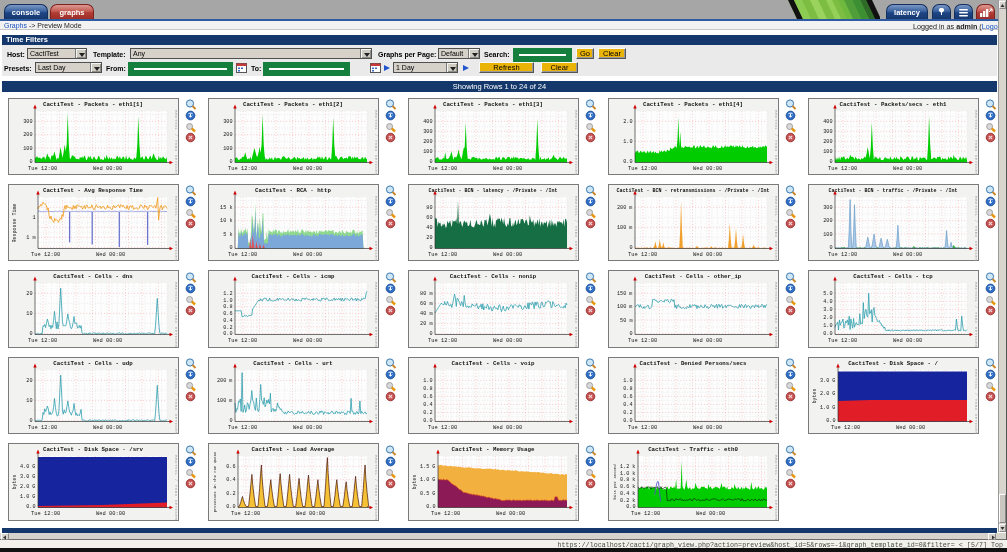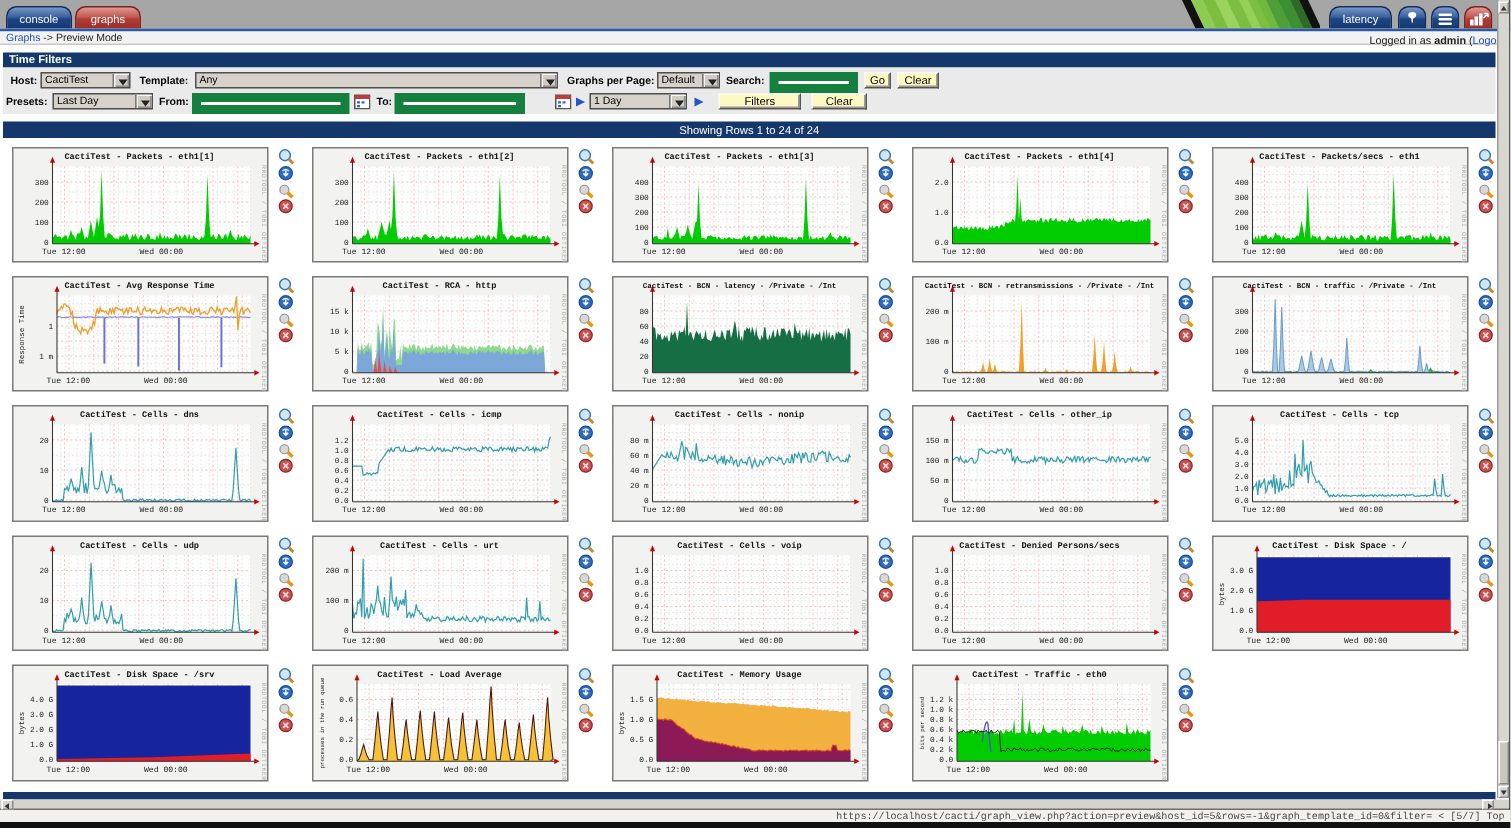--- a/index.html
+++ b/index.html
@@ -1,36 +1,36 @@
 <!DOCTYPE html>
 <html><head><meta charset="utf-8"><style>
 * { margin:0; padding:0; box-sizing:border-box; }
 body { width:1007px; height:552px; position:relative; overflow:hidden;
   font-family:"Liberation Sans", sans-serif; background:#fff; }
 .abs { position:absolute; }
 .cell { position:absolute; width:171px; height:77.5px; background:#f2f2f0;
   border:1px solid #7a7a7a; }
 .cell svg { display:block; margin:-1px 0 0 -1px; }
 .tab { position:absolute; top:4px; height:15px; border-radius:7px 7px 0 0;
-  color:#fff; font-weight:normal; font-size:7.5px; text-align:center; line-height:16px; }
+  color:#fff; font-weight:bold; font-size:7.5px; text-align:center; line-height:16px; }
 .btab { background:linear-gradient(#7b97c6 0%, #39629e 45%, #1d4586 55%, #16386e 100%);
   border:1px solid #132f5e; border-bottom:none; }
 .rtab { background:linear-gradient(#dd9a93 0%, #c45a52 45%, #b03c35 55%, #9e2e28 100%);
   border:1px solid #7e211c; border-bottom:none; }
 .lbl { font-weight:bold; font-size:7px; color:#000; position:absolute; }
 .fld { position:absolute; background:#fff; border:6px solid #15803d; font-size:7.5px;
   color:#000; padding:1px 2px; overflow:hidden; white-space:nowrap; }
 .dd  { position:absolute; background:#d6d2ca; border:1px solid #4f4f4f; font-size:7px;
   color:#000; }
 .dd .tx { position:absolute; left:2px; top:1px; white-space:nowrap; }
 .dd .btn { position:absolute; right:0; top:0; bottom:0; width:11px; background:#cfccc4;
   border-left:1px solid #7a7a7a; box-shadow:inset 1px 1px 0 #f5f5f2, inset -1px -1px 0 #8f8f8a; }
 .dd .btn:after { content:""; position:absolute; left:2.5px; top:4px;
   border:3px solid transparent; border-top:4px solid #222; }
-.pbtn { position:absolute; background:#fef9c3; border:1px solid #555;
+.pbtn { position:absolute; background:#eab308; border:1px solid #555;
   border-top-color:#f8f8f8; border-left-color:#f8f8f8; box-shadow:inset -1px -1px 0 #9a9a9a;
   font-size:7.5px; color:#000; text-align:center; }
 </style></head><body>
 
 <div class="abs" style="left:0;top:0;width:1007px;height:19px;background:#a6a6a6"></div>
 <div class="tab btab" style="left:4px;width:44px">console</div>
 <div class="tab rtab" style="left:50px;width:44px">graphs</div>
 <svg class="abs" style="left:780px;top:0" width="100" height="19" viewBox="0 0 100 19">
 <polygon points="8,0 88,0 97,19 17,19" fill="#7dbe42"></polygon>
 <polygon points="8,0 14,0 23,19 17,19" fill="#111"></polygon>
@@ -109,21 +109,21 @@
 <svg class="abs" style="left:383px;top:63.5px" width="8" height="8">
     <path d="M1,1 L7,4 L1,7 Z" fill="#2255cc"></path>
   </svg>
 <div class="dd" style="left:393px;top:62px;width:65px;height:11px">
     <span class="tx">1 Day</span>
     <span class="btn"></span>
   </div>
 <svg class="abs" style="left:462px;top:63.5px" width="8" height="8">
     <path d="M1,1 L7,4 L1,7 Z" fill="#2255cc"></path>
   </svg>
-<div class="pbtn" style="left:479px;top:62px;width:55px;height:11px;line-height:10px">Filters</div>
+<div class="pbtn" style="left:479px;top:62px;width:55px;height:11px;line-height:10px">Refresh</div>
 <div class="pbtn" style="left:541px;top:62px;width:37px;height:11px;line-height:10px">Clear</div>
 <div class="abs" style="left:2px;top:80.5px;width:995px;height:11.5px;background:#14386b;color:#fff;font-size:7.5px;line-height:11.5px;text-align:center">Showing Rows 1 to 24 of 24</div>
 <div class="cell" style="left:8px;top:97.5px">
 <svg width="171" height="77.5" viewBox="0 0 171 77.5" font-family="Liberation Mono, monospace">
 <rect x="27" y="13.0" width="132" height="51.5" fill="#fdfdfd"></rect>
 <line x1="32.5" y1="13.0" x2="32.5" y2="64.5" stroke="#e2e2e2" stroke-width="0.6" stroke-dasharray="1,1.6"></line>
 <line x1="38.0" y1="13.0" x2="38.0" y2="64.5" stroke="#e2e2e2" stroke-width="0.6" stroke-dasharray="1,1.6"></line>
 <line x1="43.5" y1="13.0" x2="43.5" y2="64.5" stroke="#e2e2e2" stroke-width="0.6" stroke-dasharray="1,1.6"></line>
 <line x1="49.0" y1="13.0" x2="49.0" y2="64.5" stroke="#e2e2e2" stroke-width="0.6" stroke-dasharray="1,1.6"></line>
 <line x1="54.5" y1="13.0" x2="54.5" y2="64.5" stroke="#e2e2e2" stroke-width="0.6" stroke-dasharray="1,1.6"></line>

